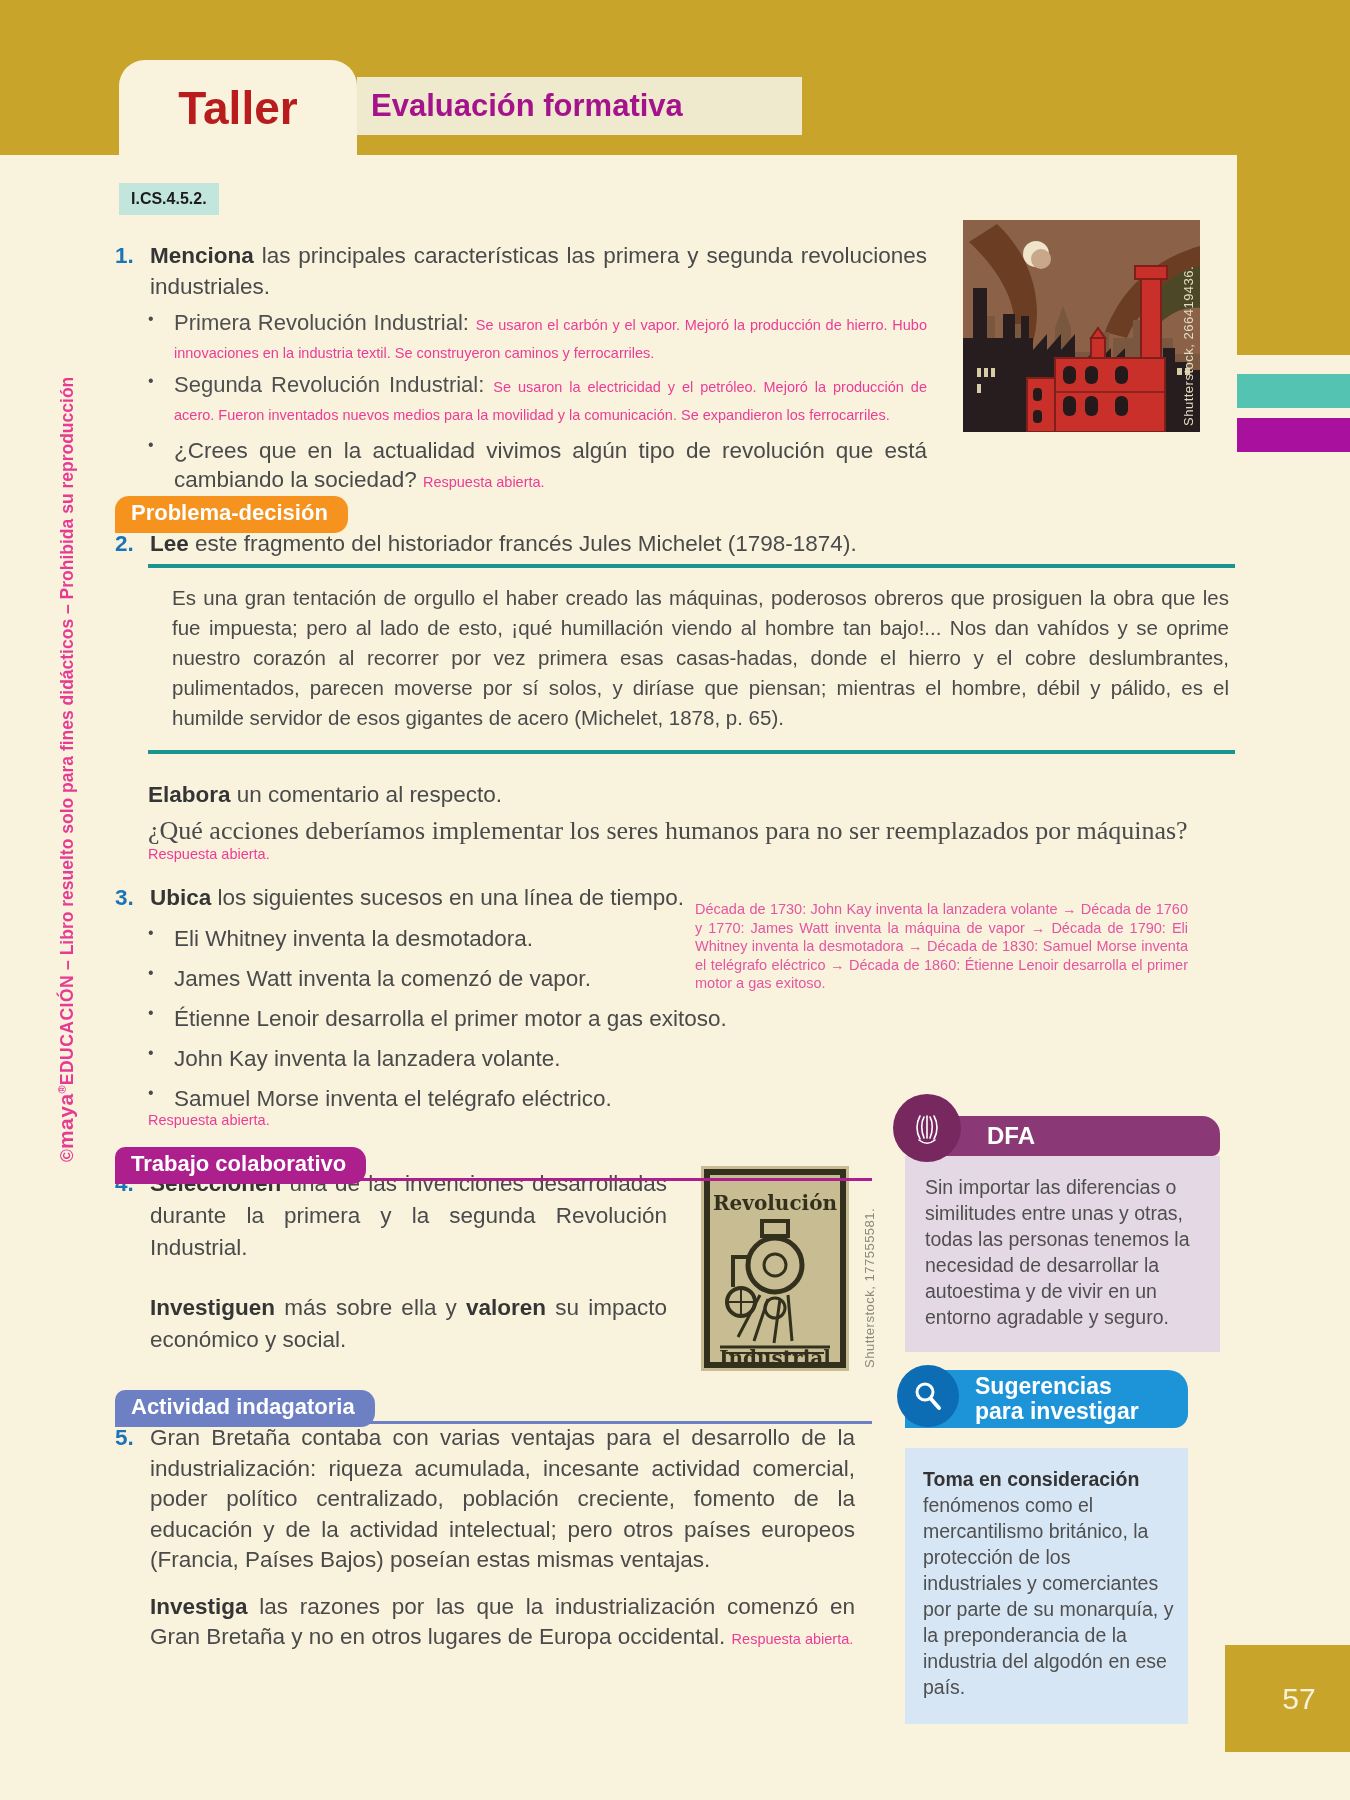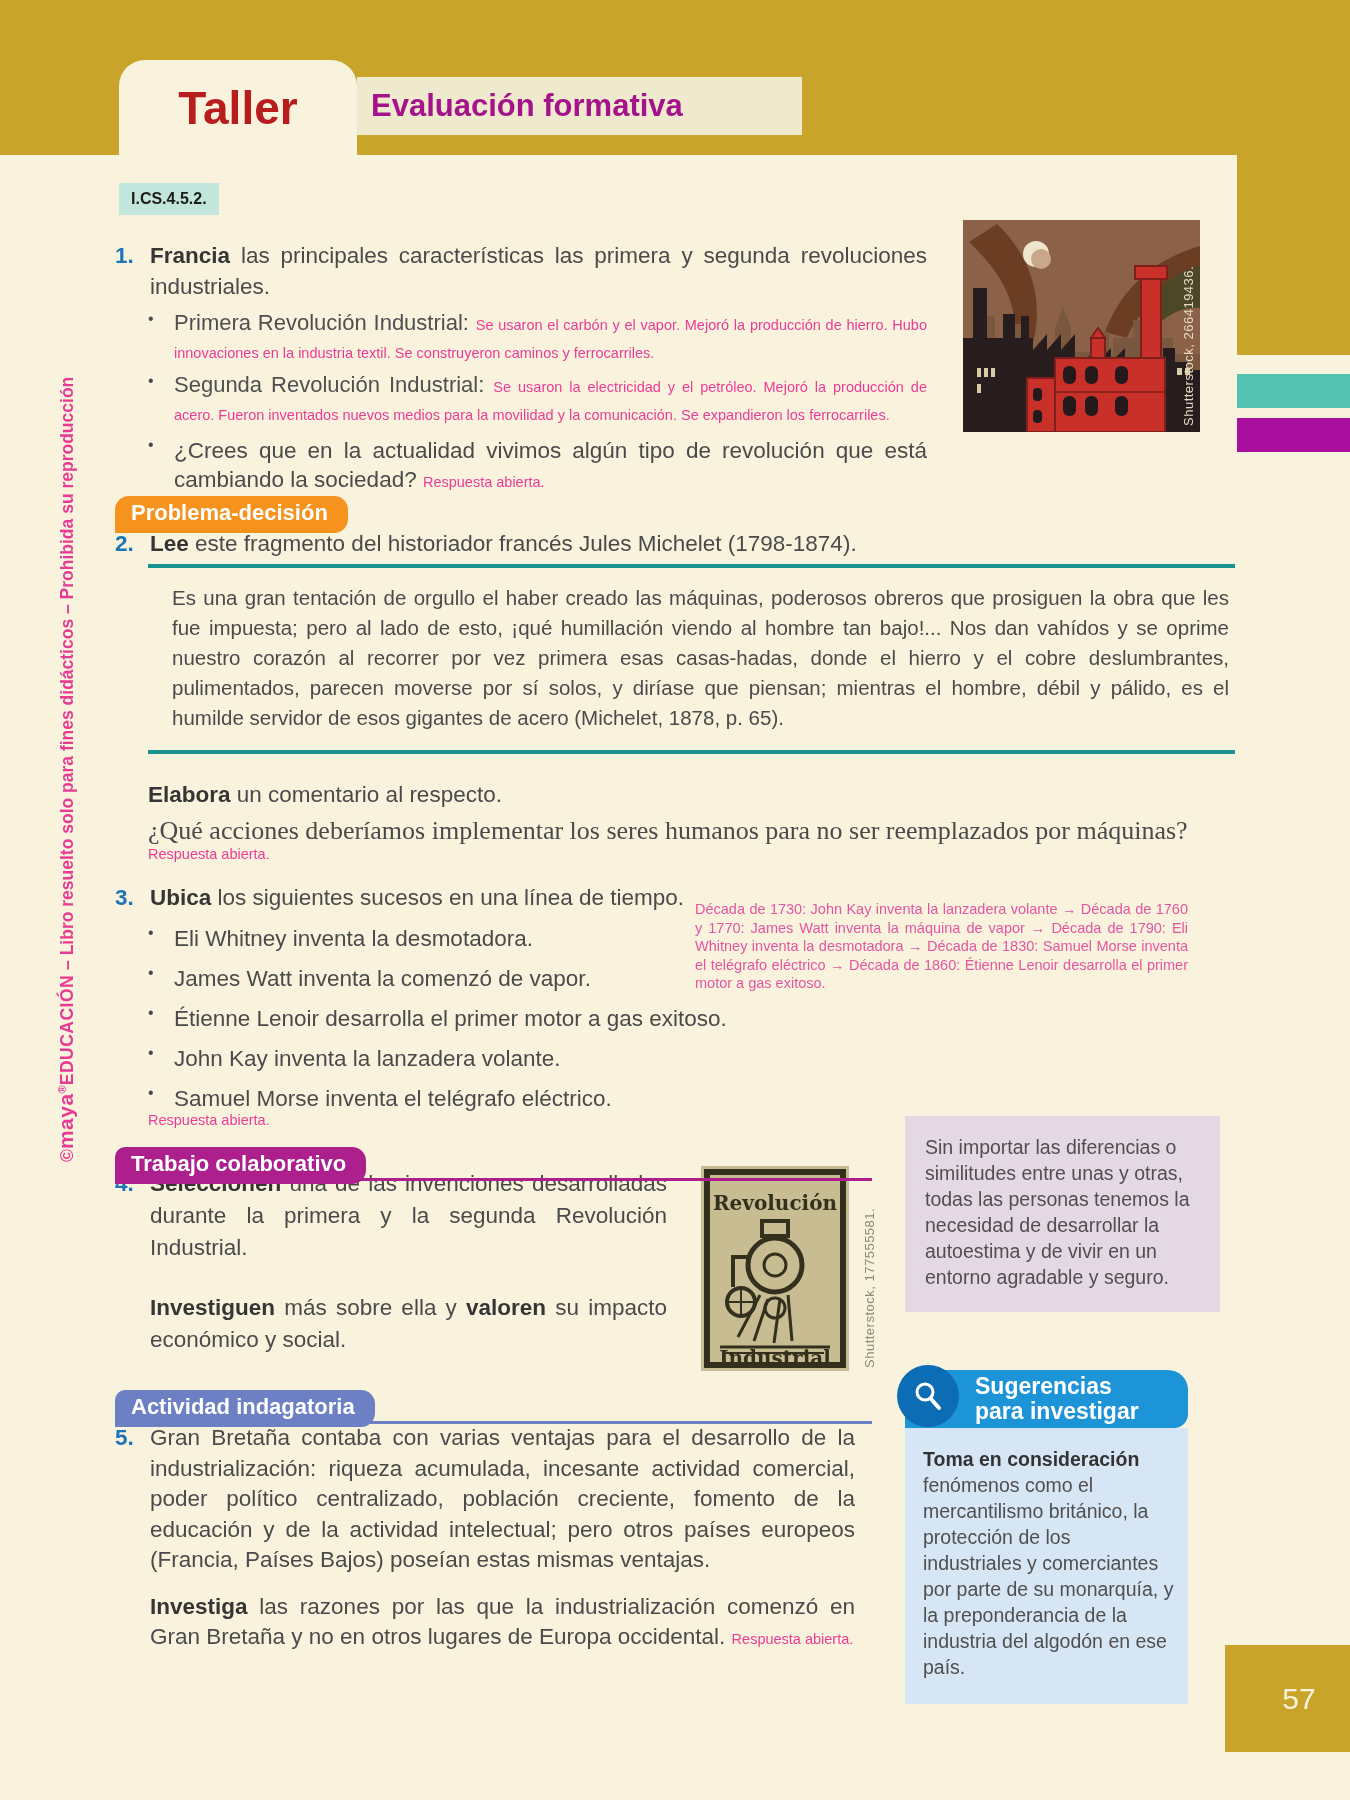--- a/index.html
+++ b/index.html
@@ -98,21 +98,21 @@
               font-size:19.5px; line-height:26px; color:#4F4F4F; }
 
   
   .sug { left:905px; top:1370px; width:283px; }
   .sug-header { height:58px; background:#1D93D8; border-radius:20px 20px 14px 0;
                 display:flex; flex-direction:column; justify-content:center; padding-left:70px; }
   .sug-title { color:#fff; font-weight:bold; font-size:23px; line-height:25px; }
   .sug-icon { position:absolute; left:-8px; top:-5px; width:62px; height:62px;
               border-radius:50%; background:#0C6CB4; display:flex; align-items:center; justify-content:center; }
   .sug-body { background:#D7E6F5; padding:18px 14px 24px 18px;
-              font-size:19.5px; line-height:26px; color:#4F4F4F; }
+              font-size:19.5px; line-height:26px; color:#4F4F4F;margin-top:20px; }
   .sug-lead { font-weight:bold; color:#333; }
 
   .act5 { left:115px; top:1423px; width:740px; font-size:22.5px; line-height:30.5px; }
   .act5 .p2 { margin-top:16px; }
 
   
   .sidebar { left:54px; top:1162px; transform:rotate(-90deg); transform-origin:0 0;
              white-space:nowrap; color:#E73B93; font-weight:bold; font-size:17.5px; }
   .sidebar .brand { font-size:21px; letter-spacing:.5px; }
   .sidebar .reg { font-size:11px; vertical-align:super; }
@@ -140,21 +140,21 @@
   </div>
 
   <div class="abs std-badge">I.CS.4.5.2.</div>
 
   <div class="abs sidebar">
     <span>©</span><span class="brand">maya</span><span class="reg">®</span><span class="cap">EDUCACIÓN</span><span> – Libro resuelto solo para fines didácticos – Prohibida su reproducción</span>
   </div>
 
   <div class="abs act act1">
     <span class="num">1.</span>
-    <span class="body"><span class="lead">Francia</span><span> las principales características las primera y segunda revoluciones industriales.</span></span>
+    <span class="body"><span class="lead">Menciona</span><span> las principales características las primera y segunda revoluciones industriales.</span></span>
   </div>
 
   <div class="abs bullets1">
     <div class="b-row mb6">
       <span class="b-dot"></span>
       <span class="b-text"><span>Primera Revolución Industrial: </span><span class="ans">Se usaron el carbón y el vapor. Mejoró la producción de hierro. Hubo innovaciones en la industria textil. Se construyeron caminos y ferrocarriles.</span></span>
     </div>
     <div class="b-row mb8">
       <span class="b-dot"></span>
       <span class="b-text"><span>Segunda Revolución Industrial: </span><span class="ans">Se usaron la electricidad y el petróleo. Mejoró la producción de acero. Fueron inventados nuevos medios para la movilidad y la comunicación. Se expandieron los ferrocarriles.</span></span>
@@ -276,20 +276,35 @@
       <circle cx="75" cy="143" r="10" fill="none" stroke="#33301D" stroke-width="3"></circle>
       <path d="M60,130 L38,172 M68,134 L54,176 M80,134 L74,178 M88,130 L92,176" fill="none" stroke="#33301D" stroke-width="3"></path>
       <line x1="20" y1="182" x2="130" y2="182" stroke="#33301D" stroke-width="3"></line>
       <line x1="26" y1="188" x2="124" y2="188" stroke="#33301D" stroke-width="2"></line>
       <text x="75" y="200" text-anchor="middle" font-family="DejaVu Serif, serif" font-weight="bold" font-size="20" fill="#33301D">Industrial</text>
     </svg>
   </div>
   <div class="abs v-credit stamp-credit">Shutterstock, 177555581.</div>
 
   <div class="abs dfa">
+    <div class="dfa-header">
+      <div class="dfa-icon">
+        <svg width="40" height="40" viewBox="0 0 40 40">
+          <g fill="none" stroke="#FFFFFF" stroke-width="1.6" stroke-linecap="round">
+            <path d="M13,31 C9,24 9,15 13,8"></path>
+            <path d="M17,30 C14,23 14,14 17,9"></path>
+            <path d="M20,30 L20,8"></path>
+            <path d="M23,30 C26,23 26,14 23,9"></path>
+            <path d="M27,31 C31,24 31,15 27,8"></path>
+            <path d="M12,32 C17,36 23,36 28,32"></path>
+          </g>
+        </svg>
+      </div>
+      <span class="dfa-title">DFA</span>
+    </div>
     <div class="dfa-body">Sin importar las diferencias o similitudes entre unas y otras, todas las personas tenemos la necesidad de desarrollar la autoestima y de vivir en un entorno agradable y seguro.</div>
   </div>
 
   <div class="abs sec-badge badge-blue">Actividad indagatoria</div>
   <div class="abs badge-line line-blue"></div>
 
   <div class="abs act act5">
     <span class="num">5.</span>
     <span class="body">
       <span>Gran Bretaña contaba con varias ventajas para el desarrollo de la industrialización: riqueza acumulada, incesante actividad comercial, poder político centralizado, población creciente, fomento de la educación y de la actividad intelectual; pero otros países europeos (Francia, Países Bajos) poseían estas mismas ventajas.</span>

